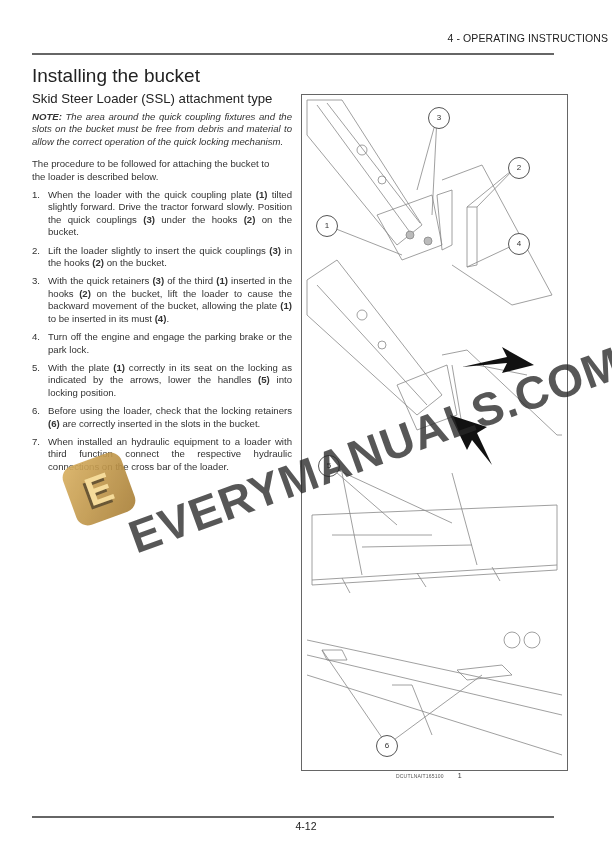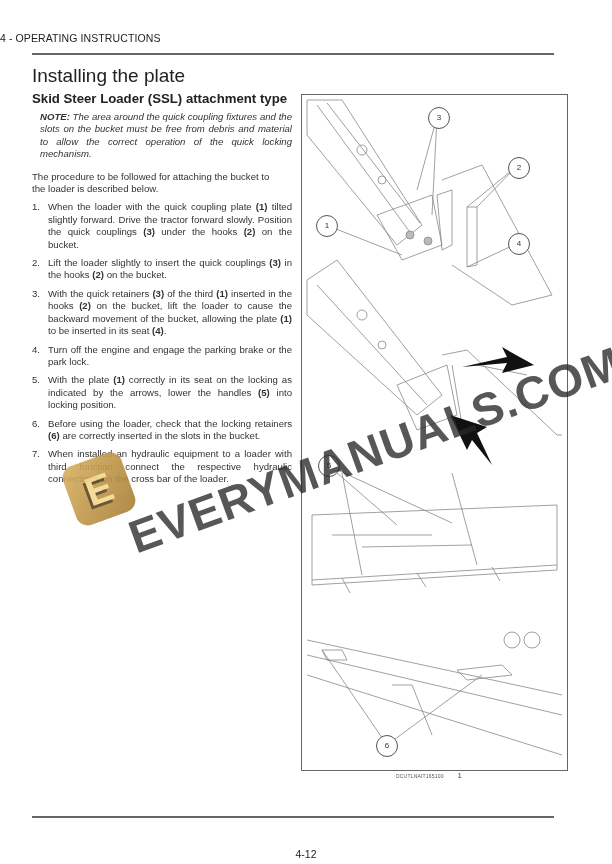--- a/index.html
+++ b/index.html
@@ -1,27 +1,27 @@
 <!DOCTYPE html>
 <html><head>
   <meta charset="utf-8">
   <style>
     html, body { margin:0; padding:0; background:#fff; }
     body { width:612px; height:864px; position:relative; overflow:hidden;
            font-family:"Liberation Sans", sans-serif; color:#222; }
-    .header-title { position:absolute; top:32px; left:0; width:608px; text-align:left;
+    .header-title { position:absolute; top:32px; left:0; width:608px; text-align:right;
                     font-size:10.5px; letter-spacing:0.1px; color:#222; }
     .rule { position:absolute; left:32px; width:522px; height:2px; background:#666; }
     .rule.top { top:53px; }
     .rule.bottom { top:816px; }
-    .page-number { position:absolute; top:820px; left:0; width:612px; text-align:center; font-size:10.5px; color:#222;margin-top:28px; }
+    .page-number { position:absolute; top:820px; left:0; width:612px; text-align:center; font-size:10.5px; color:#222; }
     .section-title { position:absolute; top:65px; left:32px; font-size:19px; font-weight:normal; color:#222; margin:0; }
-    .subsection-title { position:absolute; top:91px; left:32px; font-size:13.2px; font-weight:bold; margin:0; color:#222; }
+    .subsection-title { position:absolute; top:91px; left:32px; font-size:13.2px; font-weight:normal; margin:0; color:#222; }
     .body-col { position:absolute; left:32px; top:111px; width:260px; font-size:9.6px; line-height:12.4px; color:#333; }
-    .note { font-style:italic; text-align:justify; margin:0 0 10px 8px; }
+    .note { font-style:italic; text-align:justify; margin:0 0 10px 0; }
     .note b { font-weight:bold; }
     .intro { margin:0 8px 6px 0; }
     ol.steps { margin:0; padding:0; list-style:none; }
     ol.steps li { position:relative; padding-left:16px; margin-bottom:6px; text-align:justify; }
     ol.steps li .num { position:absolute; left:0; top:0; }
     ol.steps b { font-weight:bold; }
     .figure { position:absolute; left:301px; top:94px; width:265px; height:675px; border:1px solid #666; background:#fff; overflow:hidden; }
     .fig-caption { position:absolute; top:772px; left:396px; font-size:5px; color:#555; letter-spacing:0.2px; }
     .fig-caption .fignum { font-size:7px; margin-left:14px; color:#333; }
     .callout { position:absolute; width:20px; height:20px; border:1px solid #555; border-radius:50%;
@@ -33,30 +33,30 @@
                background:linear-gradient(135deg,#d9b060,#a77d34); transform:rotate(-20deg); opacity:0.9;
                font-size:40px; font-weight:bold; color:#f4d890; text-align:center; line-height:62px;
                text-shadow:-3px 3px 0 #5a4520; }
   </style>
 </head>
 <body>
 
 <div class="header-title">4 - OPERATING INSTRUCTIONS</div>
 <div class="rule top"></div>
 
-<h1 class="section-title">Installing the plate</h1>
+<h1 class="section-title">Installing the bucket</h1>
 <h2 class="subsection-title">Skid Steer Loader (SSL) attachment type</h2>
 
 <div class="body-col">
   <p class="note"><b>NOTE:</b><span> The area around the quick coupling fixtures and the slots on the bucket must be free from debris and material to allow the correct operation of the quick locking mechanism.</span></p>
   <p class="intro">The procedure to be followed for attaching the bucket to the loader is described below.</p>
   <ol class="steps" id="steps">
       <li><span class="num">1.</span><span>When the loader with the quick coupling plate </span><b>(1)</b><span> tilted slightly forward. Drive the tractor forward slowly. Position the quick couplings </span><b>(3)</b><span> under the hooks </span><b>(2)</b><span> on the bucket.</span></li>
       <li><span class="num">2.</span><span>Lift the loader slightly to insert the quick couplings </span><b>(3)</b><span> in the hooks </span><b>(2)</b><span> on the bucket.</span></li>
-      <li><span class="num">3.</span><span>With the quick retainers </span><b>(3)</b><span> of the third </span><b>(1)</b><span> inserted in the hooks </span><b>(2)</b><span> on the bucket, lift the loader to cause the backward movement of the bucket, allowing the plate </span><b>(1)</b><span> to be inserted in its seat </span><b>(4)</b><span>.</span></li>
+      <li><span class="num">3.</span><span>With the quick retainers </span><b>(3)</b><span> of the third </span><b>(1)</b><span> inserted in the hooks </span><b>(2)</b><span> on the bucket, lift the loader to cause the backward movement of the bucket, allowing the plate </span><b>(1)</b><span> to be inserted in its must </span><b>(4)</b><span>.</span></li>
       <li><span class="num">4.</span><span>Turn off the engine and engage the parking brake or the park lock.</span></li>
       <li><span class="num">5.</span><span>With the plate </span><b>(1)</b><span> correctly in its seat on the locking as indicated by the arrows, lower the handles </span><b>(5)</b><span> into locking position.</span></li>
       <li><span class="num">6.</span><span>Before using the loader, check that the locking retainers </span><b>(6)</b><span> are correctly inserted in the slots in the bucket.</span></li>
       <li><span class="num">7.</span><span>When installed an hydraulic equipment to a loader with third function connect the respective hydraulic connections on the cross bar of the loader.</span></li>
     </ol>
 </div>
 
 <div class="figure">
   <svg width="265" height="675" viewBox="0 0 265 675">
     <g stroke="#888" stroke-width="0.8" fill="none">

